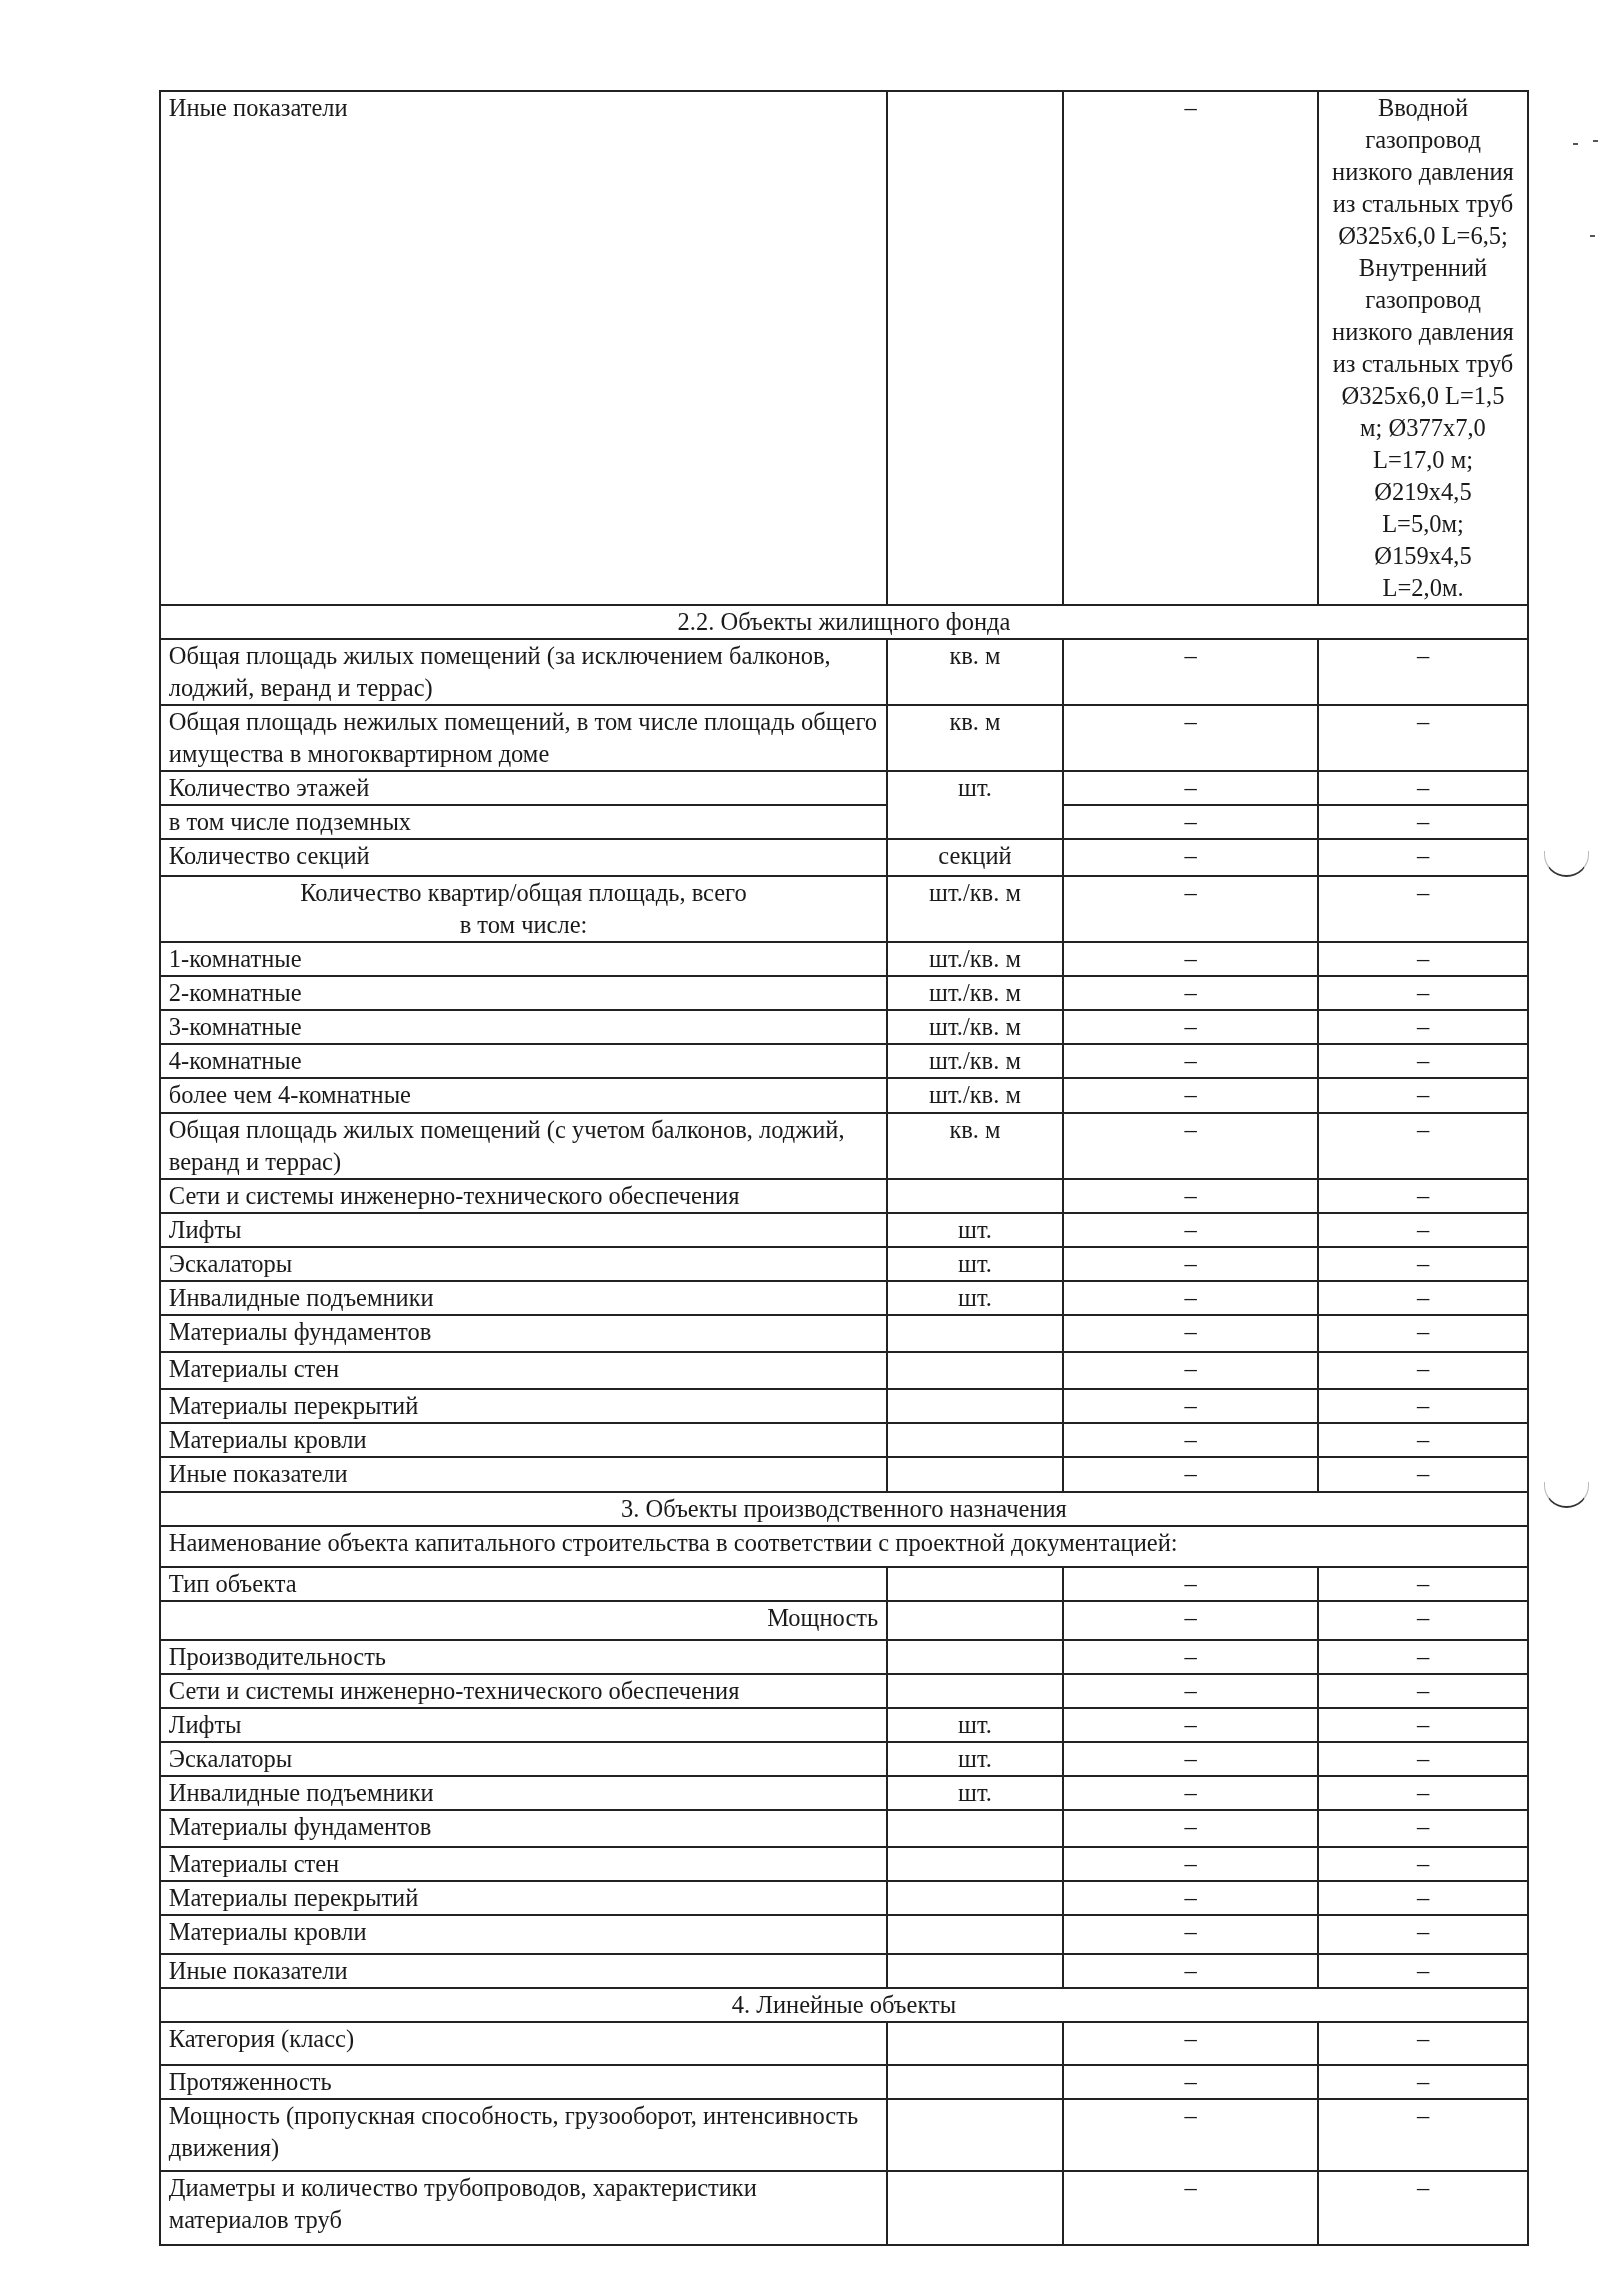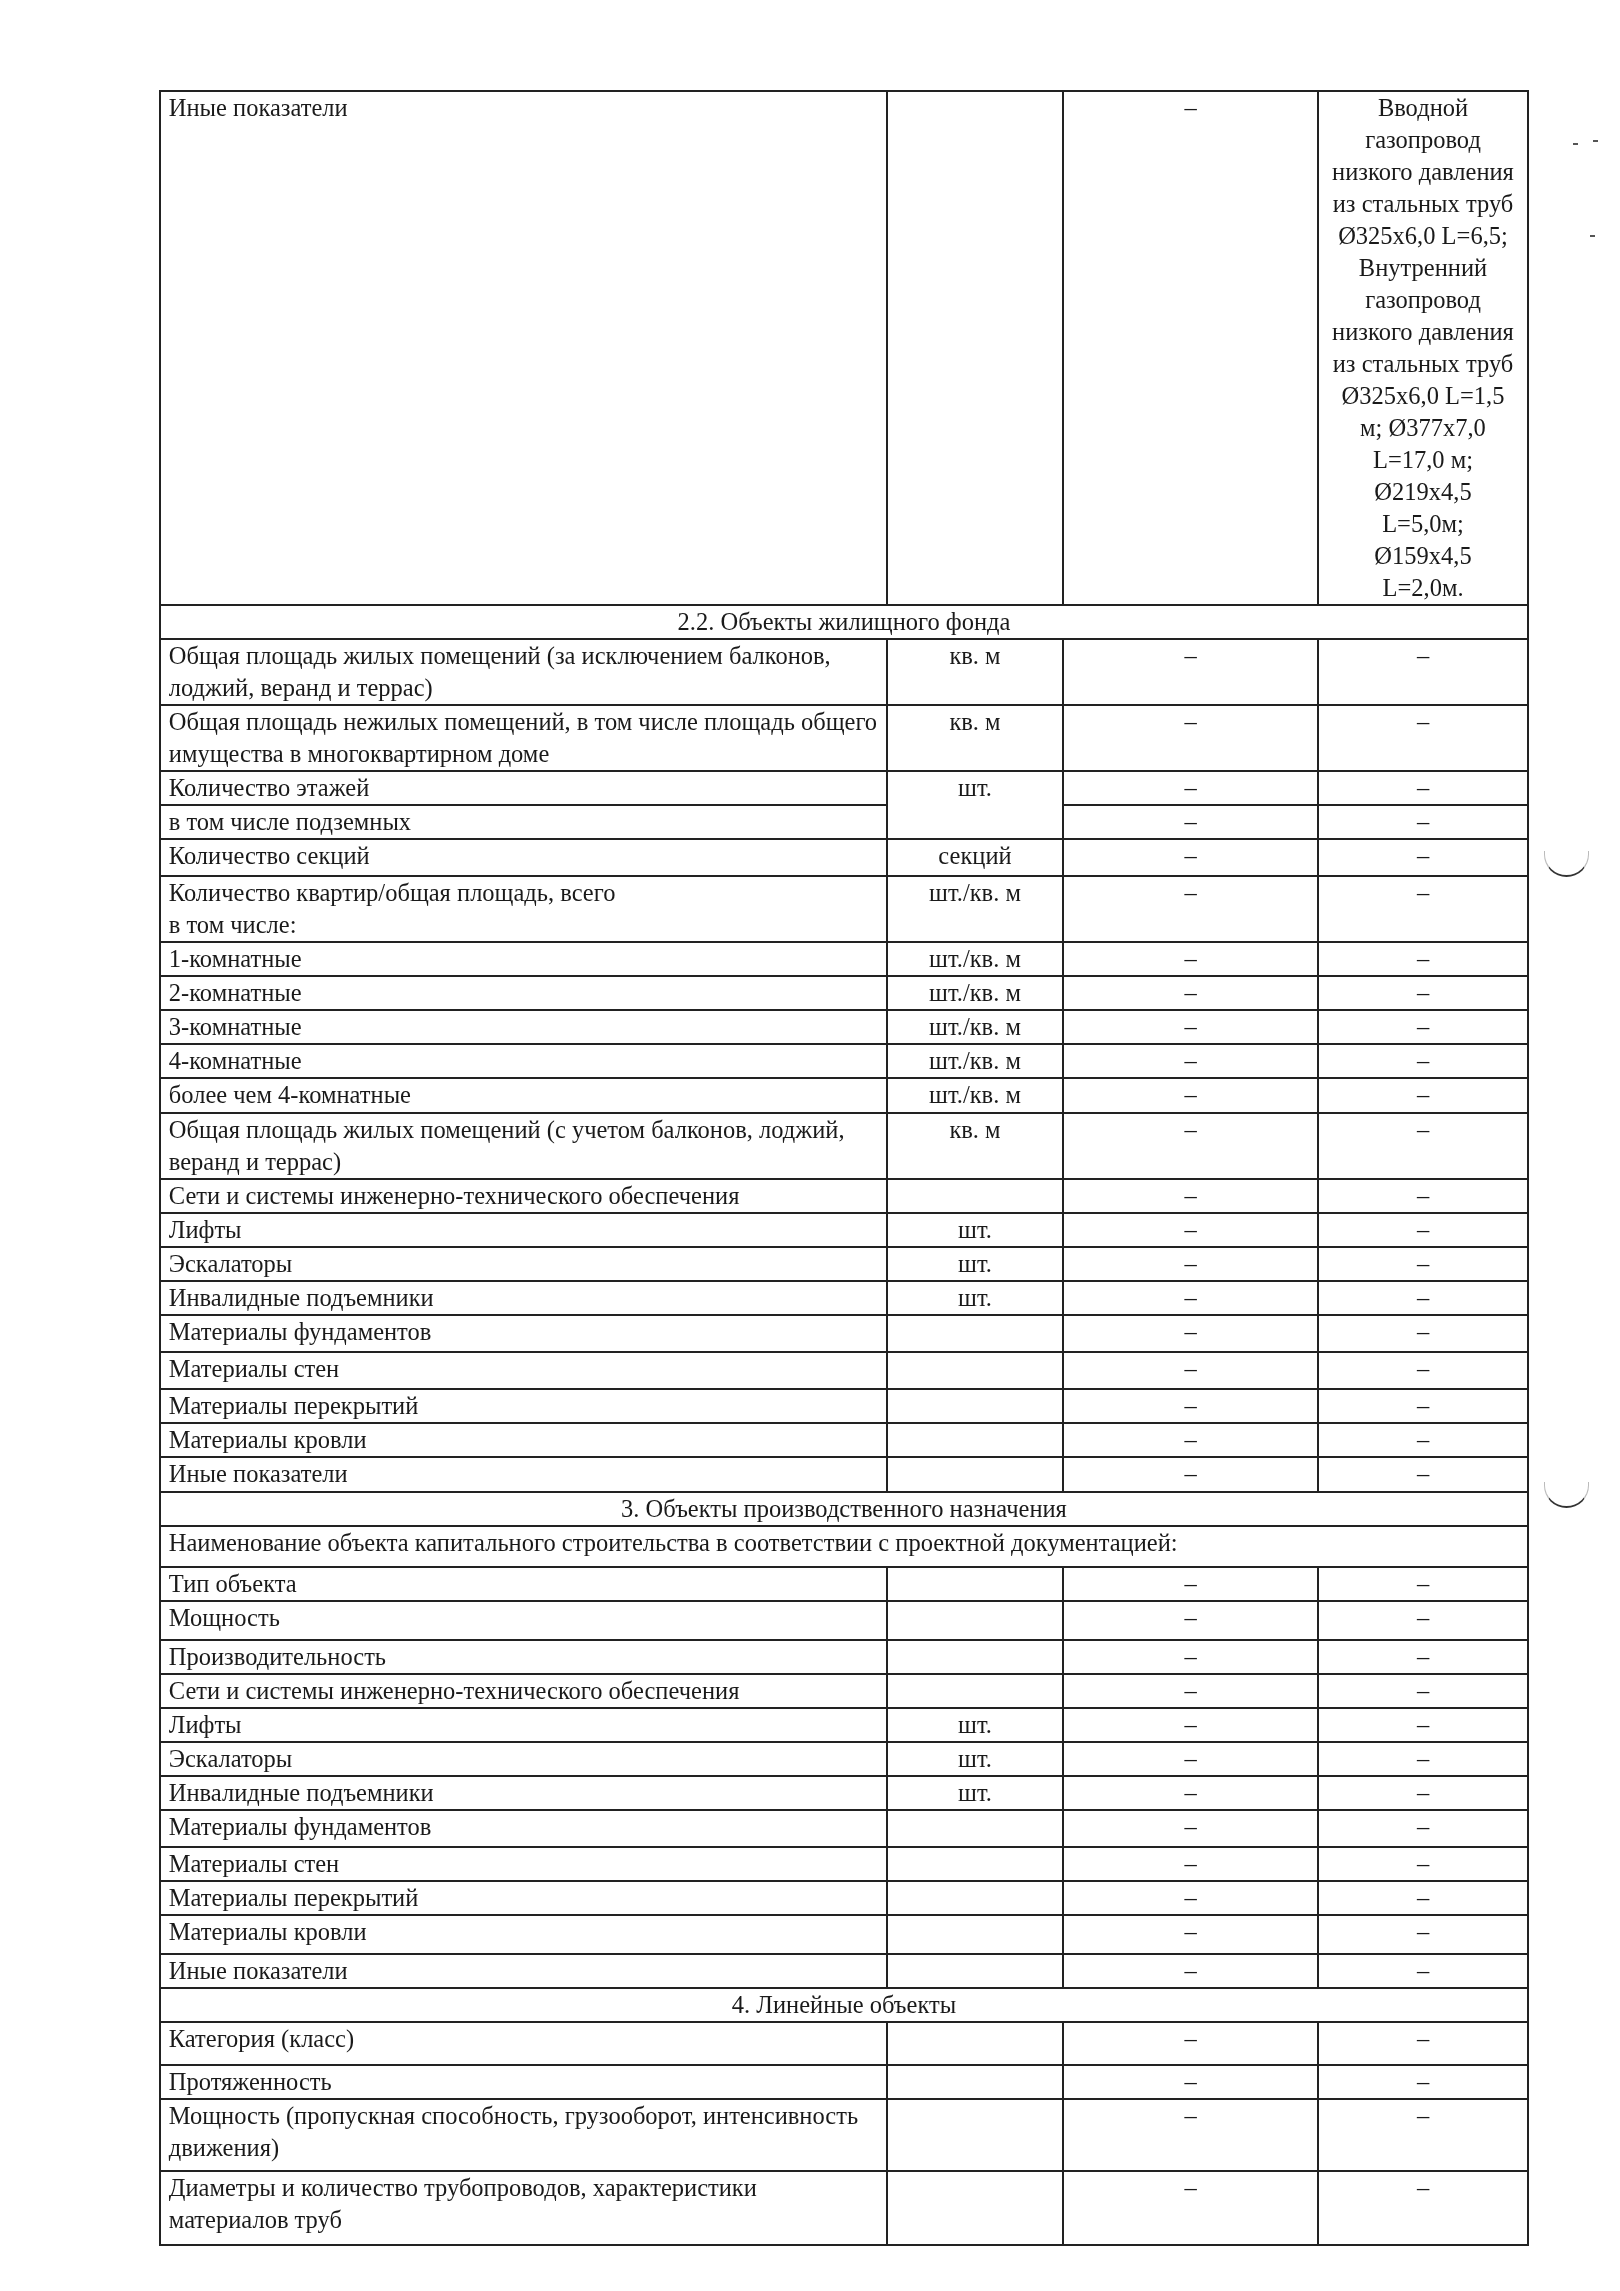--- a/index.html
+++ b/index.html
@@ -83,21 +83,21 @@
         <td class="val">–</td>
         <td class="val">–</td>
       </tr>
       <tr style="height: 37px;">
         <td class="name" style="white-space: pre-line;">Количество секций</td>
         <td class="unit">секций</td>
         <td class="val">–</td>
         <td class="val">–</td>
       </tr>
       <tr style="height: 66px;">
-        <td class="name" style="white-space: pre-line;">Количество квартир/общая площадь, всего
+        <td class="name" style="white-space: pre-line; text-align: center;">Количество квартир/общая площадь, всего
 в том числе:</td>
         <td class="unit">шт./кв. м</td>
         <td class="val">–</td>
         <td class="val">–</td>
       </tr>
       <tr style="height: 32px;">
         <td class="name" style="white-space: pre-line;">1-комнатные</td>
         <td class="unit">шт./кв. м</td>
         <td class="val">–</td>
         <td class="val">–</td>
@@ -192,21 +192,21 @@
       <tr style="height: 41px;">
         <td class="wide" colspan="4">Наименование объекта капитального строительства в соответствии с проектной документацией:</td>
       </tr>
       <tr style="height: 34px;">
         <td class="name" style="white-space: pre-line;">Тип объекта</td>
         <td class="unit"></td>
         <td class="val">–</td>
         <td class="val">–</td>
       </tr>
       <tr style="height: 39px;">
-        <td class="name" style="white-space: pre-line;">Мощность</td>
+        <td class="name" style="white-space: pre-line; text-align: right;">Мощность</td>
         <td class="unit"></td>
         <td class="val">–</td>
         <td class="val">–</td>
       </tr>
       <tr style="height: 33px;">
         <td class="name" style="white-space: pre-line;">Производительность</td>
         <td class="unit"></td>
         <td class="val">–</td>
         <td class="val">–</td>
       </tr>

